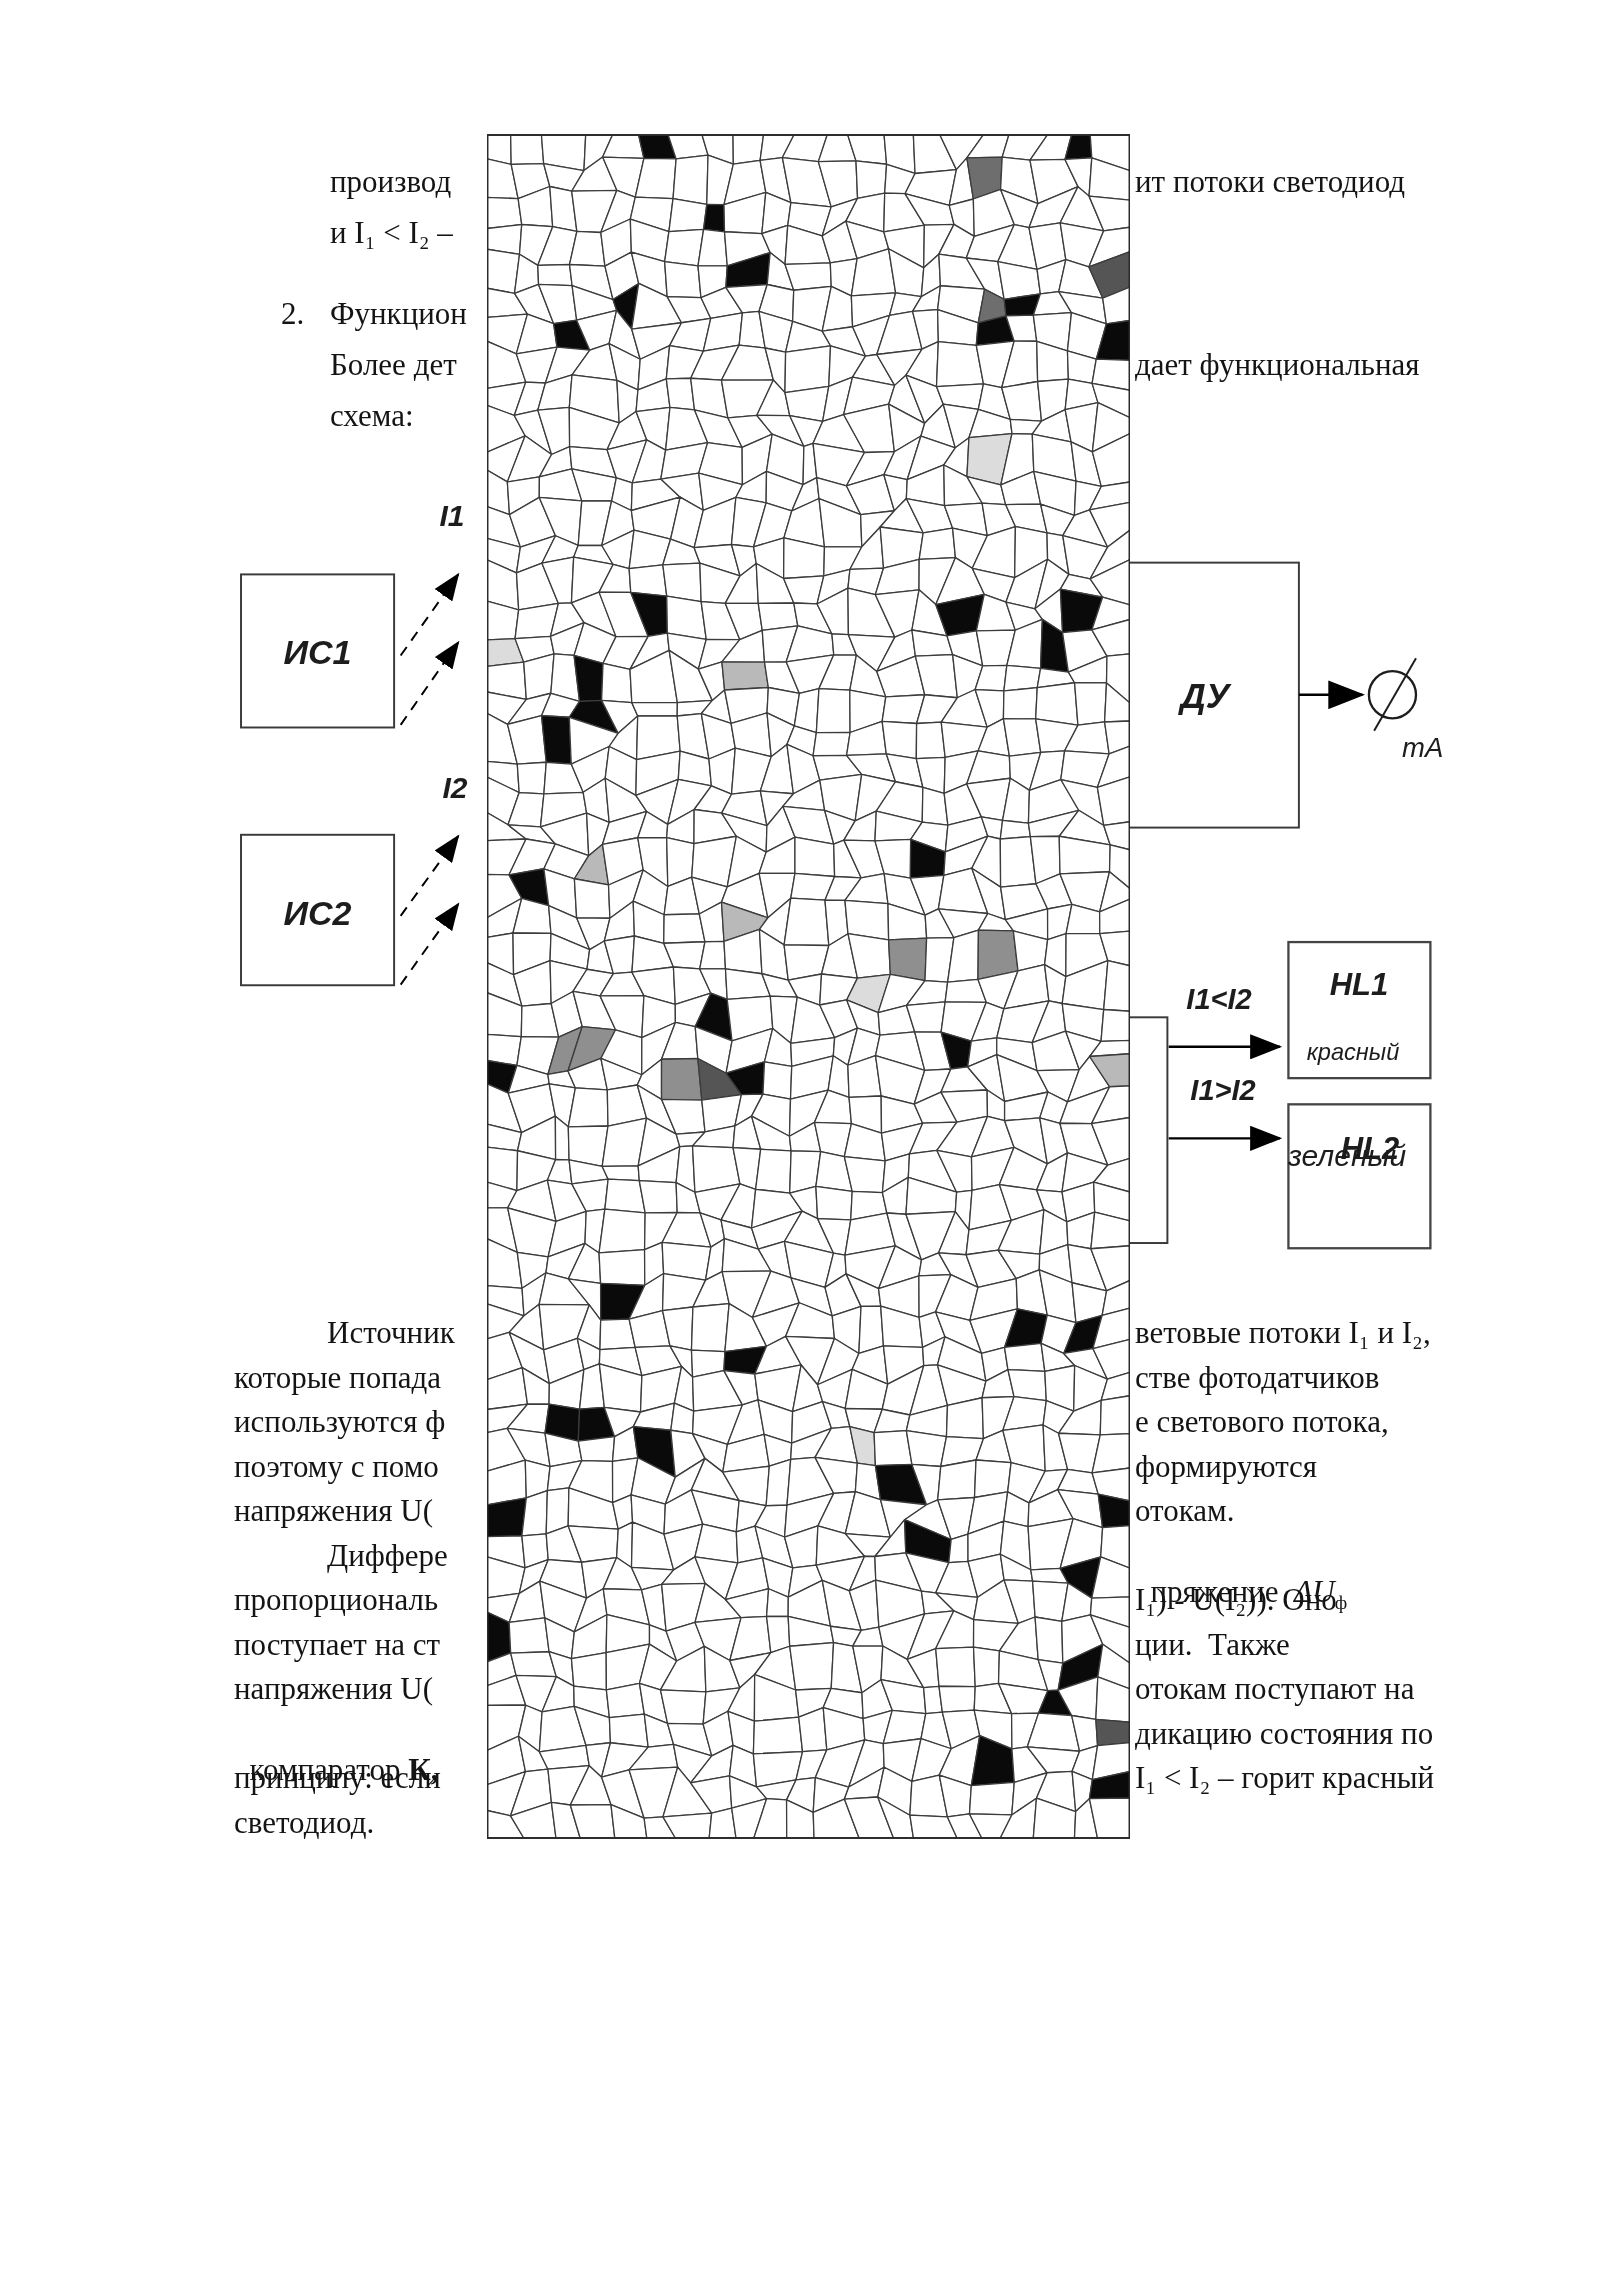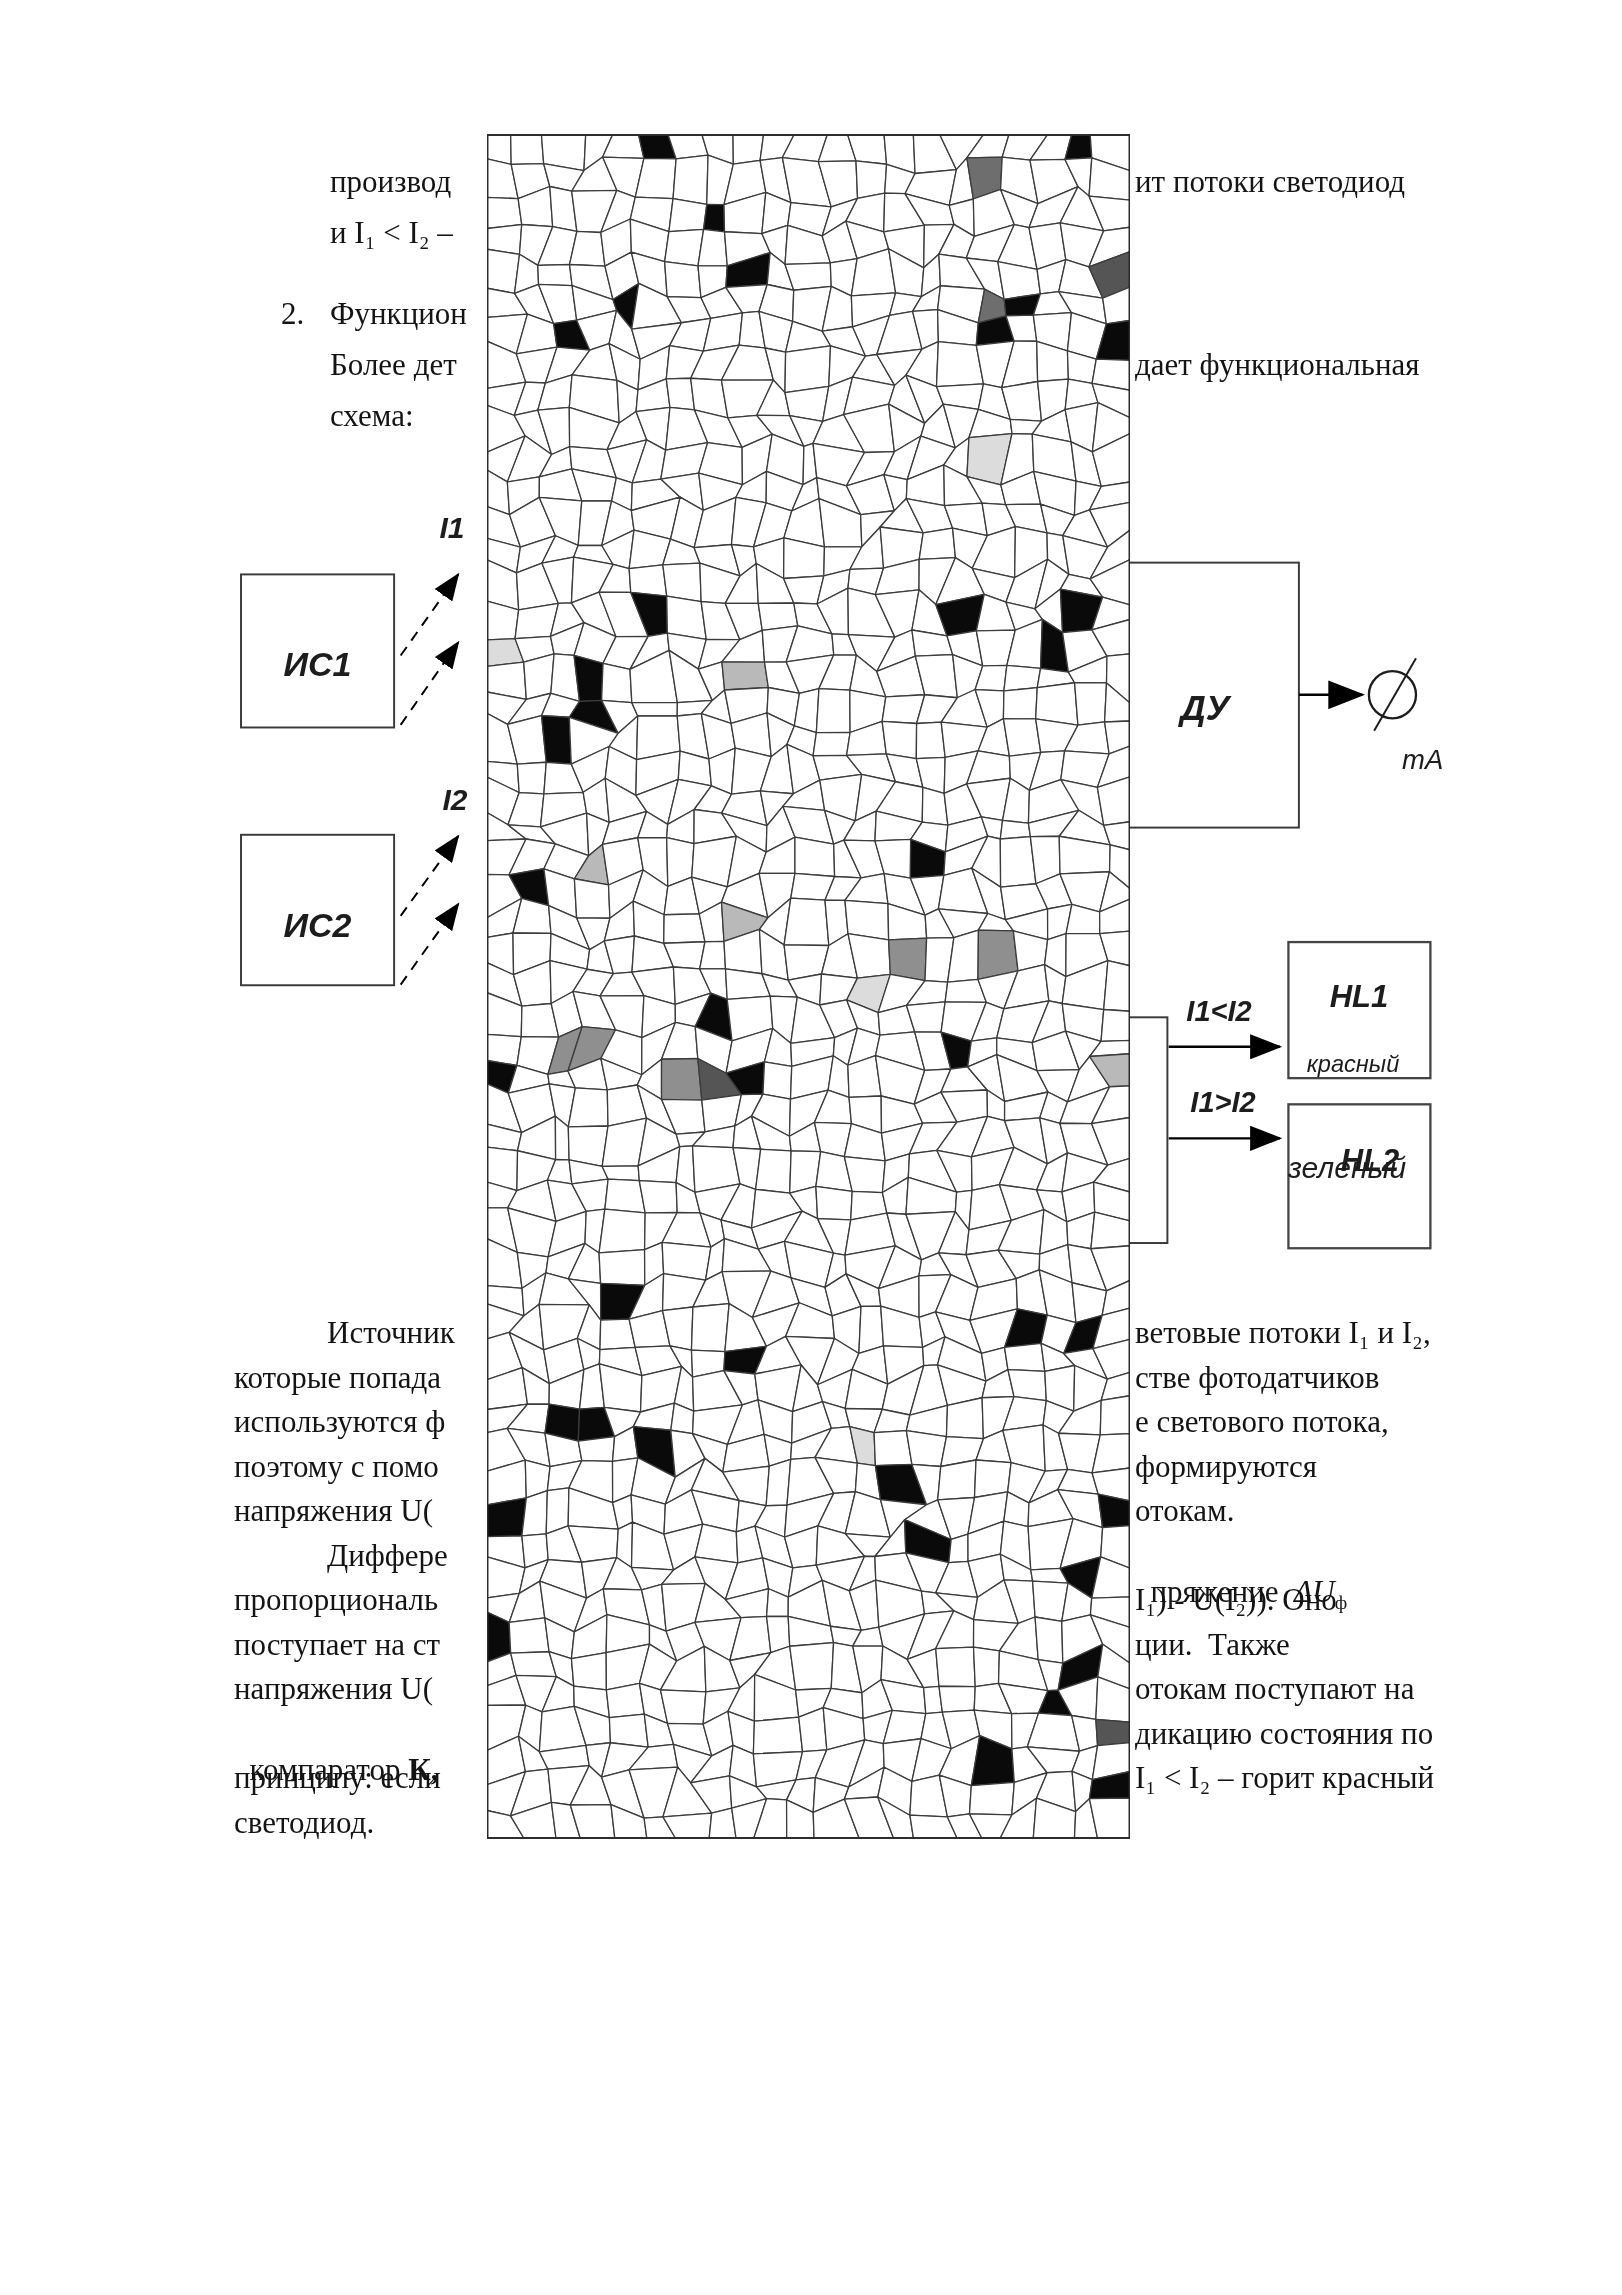--- a/index.html
+++ b/index.html
@@ -9,21 +9,21 @@
   }
   .frag{
     position:absolute;font-size:31px;line-height:1.15;color:#141414;
     white-space:pre;z-index:3;text-align:right;
   }
   .frag .bold{font-weight:bold;}
   .frag .ital{font-style:italic;}
   .frag sub{font-size:0.62em;line-height:0;}
   .dlabel{
     position:absolute;font-family:"Liberation Sans", "DejaVu Sans", sans-serif;
-    font-style:italic;color:#1d1d1d;z-index:3;text-align:center;white-space:pre;margin-top:12px;
+    font-style:italic;color:#1d1d1d;z-index:3;text-align:center;white-space:pre;
   }
   svg{position:absolute;left:0;top:0;}
   #diagram-svg{z-index:2;}
   #mosaic-svg{z-index:6;}
 </style>
 </head>
 <body>
 
 <div class="frag" style="left:330px;top:164px">производ</div>
 <div class="frag" style="left:1135px;top:164px">ит потоки светодиод</div>

